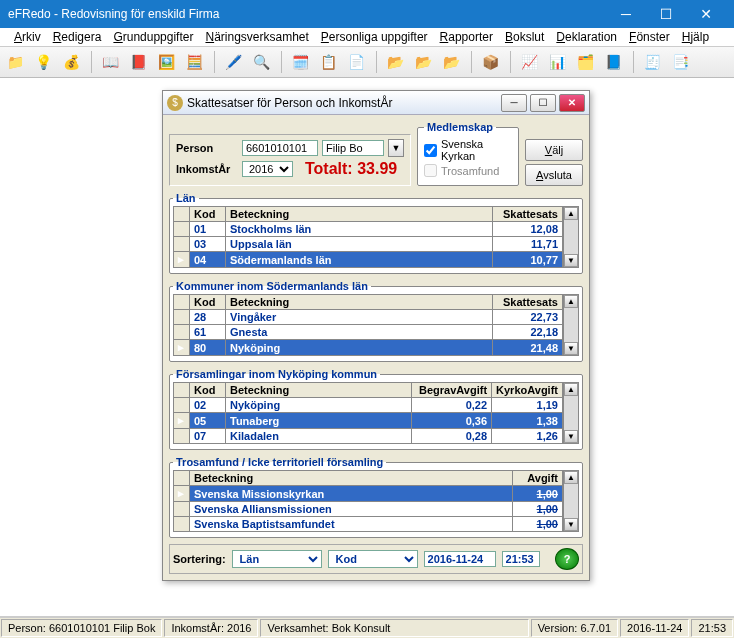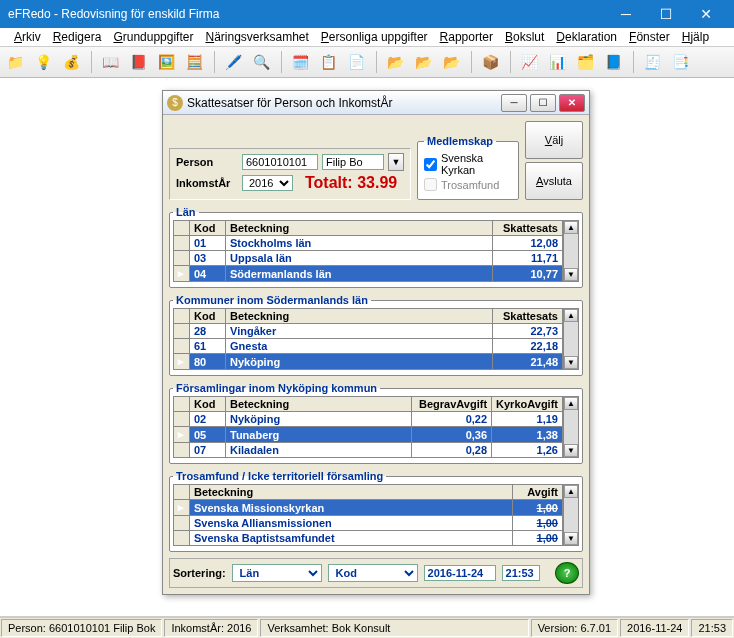--- a/index.html
+++ b/index.html
@@ -31,21 +31,21 @@
 .totalt { font-weight: bold; color: #c00; margin-left: 8px; font-size:16px;}
 
 fieldset { border: 1px solid #888; border-radius: 2px; background:#ffffff; font-size:11px; }
 fieldset legend { font-weight: bold; color: #003399; padding: 0 3px; font-size:11px;}
 .medlem { padding: 3px 6px 6px 6px; flex:1;}
 .medlem .chk { display: flex; align-items: center; gap: 4px; margin: 2px 0; }
 .medlem .chk.dis { color: #888; }
 .medlem input[type=checkbox]{ width:13px;height:13px;}
 
 .btncol { display: flex; flex-direction: column; gap: 3px; }
-.btncol button { width: 58px; height: 38px; border: 1px solid #888; background: linear-gradient(#fff,#e2e2e2); font-size: 11px; border-radius:2px;}
+.btncol button { width: 58px; height: 22px; border: 1px solid #888; background: linear-gradient(#fff,#e2e2e2); font-size: 11px; border-radius:2px;}
 
 .grp { margin-top: 6px; padding: 2px 3px 5px 3px; }
 .grp table { width: 100%; border-collapse: collapse; background: #fff; font-size: 11px; }
 .grp th, .grp td { border: 1px solid #888; padding: 1px 4px; white-space: nowrap; overflow:hidden;}
 .grp th { background: #ece9d8; font-weight: bold; text-align: left; }
 .grp td { color: #003399; font-weight: bold; }
 .grp td.num, .grp th.num { text-align: right; }
 .grp td.kod { text-align: left; width:36px;}
 .grp th.sel, .grp td.sel { width: 16px; background:#ece9d8;}
 .grp tr.selected td { background: #316ac5; color: #fff; }

